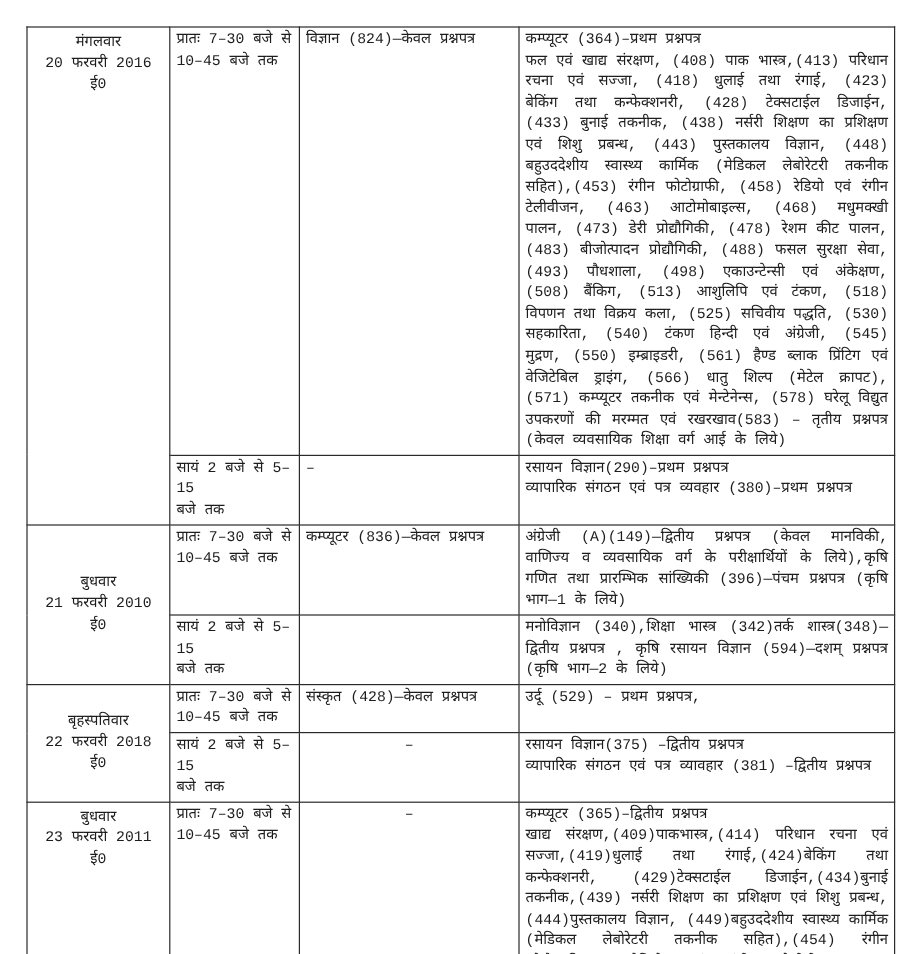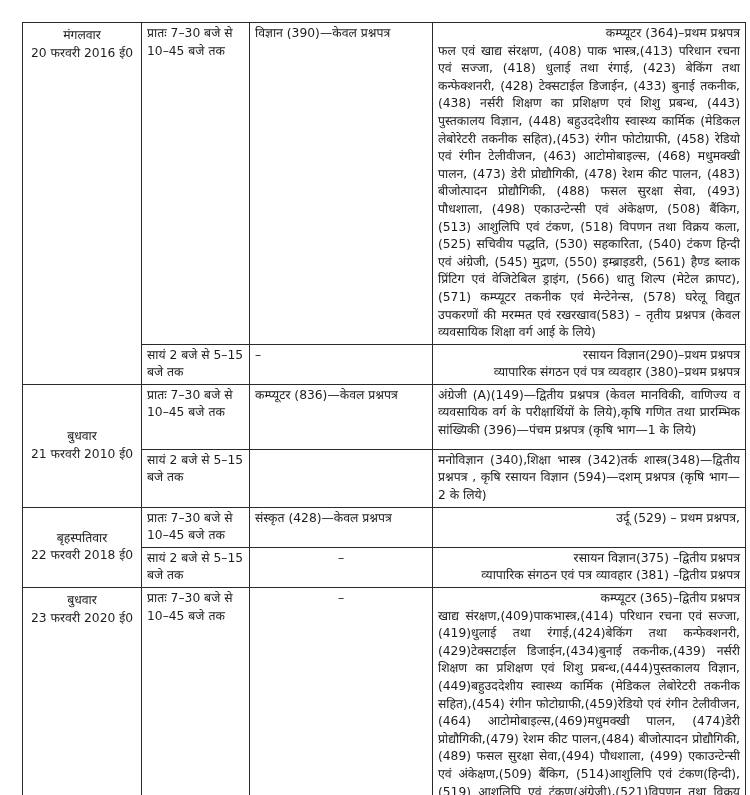--- a/index.html
+++ b/index.html
@@ -14,38 +14,39 @@
     border-collapse:collapse; table-layout:fixed;
   }
   table.tt td {
     border:1px solid #2a2a2a;
     vertical-align:top;
     padding:2px 5px;
     font-size:12.3px;
     line-height:17.6px;
     overflow:hidden;
     word-break:break-word;
+    font-family:Liberation Mono, monospace;
   }
   
   tr.h231 { height:231px; }
   tr.h32  { height:32px; }
   tr.h65  { height:65px; }
   tr.h50  { height:50px; }
   tr.h40  { height:40px; }
   tr.h38  { height:38px; }
   tr.h254 { height:254px; }
 
   td.day { text-align:center; }
   td.day.vtop { vertical-align:top; padding-top:4px; }
   td.day.vmid { vertical-align:middle; }
   td.time { padding-left:6px; }
   td.subject { padding-left:7px; }
   td.subject.center { text-align:center; }
   td.details { padding-left:7px; padding-right:6px; }
-  .dhead { white-space:pre-line; text-align:right; }
+  .dhead { white-space:pre-line; text-align:left; }
   .dbody { text-align:justify; }
 </style>
 </head>
 <body>
 
 <div class="sheet">
   <table class="tt">
     <colgroup>
       <col style="width:119px">
       <col style="width:108px">
@@ -57,21 +58,21 @@
         <tr class="h231">
       <td class="day vtop" rowspan="2">
         <div>मंगलवार</div>
         <div>20 फरवरी 2016 ई0</div>
       </td>
       <td class="time">
         <div>प्रातः 7–30 बजे से</div>
         <div>10–45 बजे तक</div>
       </td>
       <td class="subject">
-        <span>विज्ञान (390)—केवल प्रश्नपत्र</span>
+        <span>विज्ञान (824)—केवल प्रश्नपत्र</span>
       </td>
       <td class="details">
         <div class="dhead">कम्प्यूटर (364)–प्रथम प्रश्नपत्र</div>
         <div class="dbody">फल एवं खाद्य संरक्षण, (408)  पाक भास्त्र,(413)  परिधान रचना एवं सज्जा, (418)  धुलाई तथा रंगाई, (423)  बेकिंग तथा कन्फेक्शनरी, (428)  टेक्सटाईल डिजाईन, (433)  बुनाई तकनीक, (438)  नर्सरी शिक्षण का प्रशिक्षण एवं शिशु प्रबन्ध, (443)  पुस्तकालय विज्ञान, (448) बहुउददेशीय स्वास्थ्य कार्मिक (मेडिकल लेबोरेटरी तकनीक सहित),(453) रंगीन फोटोग्राफी, (458)  रेडियो एवं रंगीन टेलीवीजन, (463) आटोमोबाइल्स, (468)  मधुमक्खी पालन, (473)  डेरी प्रोद्यौगिकी, (478) रेशम कीट पालन, (483)  बीजोत्पादन प्रोद्यौगिकी, (488)  फसल सुरक्षा सेवा, (493)  पौधशाला, (498)  एकाउन्टेन्सी एवं अंकेक्षण, (508) बैंकिग, (513)  आशुलिपि एवं टंकण, (518)  विपणन तथा विक्रय कला, (525)  सचिवीय पद्धति, (530)  सहकारिता, (540)  टंकण हिन्दी एवं अंग्रेजी, (545)  मुद्रण, (550)  इम्ब्राइडरी, (561)  हैण्ड ब्लाक प्रिंटिग एवं वेजिटेबिल ड्राइंग, (566)  धातु शिल्प (मेटेल क्रापट),(571)  कम्प्यूटर तकनीक एवं मेन्टेनेन्स, (578)  घरेलू विद्युत उपकरणों की मरम्मत एवं रखरखाव(583) – तृतीय प्रश्नपत्र (केवल व्यवसायिक शिक्षा वर्ग आई के लिये)</div>
       </td>
     </tr>
     <tr class="h32">
       <td class="time">
         <div>सायं 2 बजे से 5–15</div>
         <div>बजे तक</div>
@@ -145,21 +146,21 @@
       <td class="details">
         <div class="dhead">रसायन विज्ञान(375) –द्वितीय प्रश्नपत्र
 व्यापारिक संगठन एवं पत्र व्यावहार (381) –द्वितीय प्रश्नपत्र</div>
         <div class="dbody"></div>
       </td>
     </tr>
 
     <tr class="h254">
       <td class="day vtop" rowspan="2">
         <div>बुधवार</div>
-        <div>23 फरवरी 2020 ई0</div>
+        <div>23 फरवरी 2011 ई0</div>
       </td>
       <td class="time">
         <div>प्रातः 7–30 बजे से</div>
         <div>10–45 बजे तक</div>
       </td>
       <td class="subject center">
         <span>–</span>
       </td>
       <td class="details">
         <div class="dhead">कम्प्यूटर (365)–द्वितीय प्रश्नपत्र</div>

